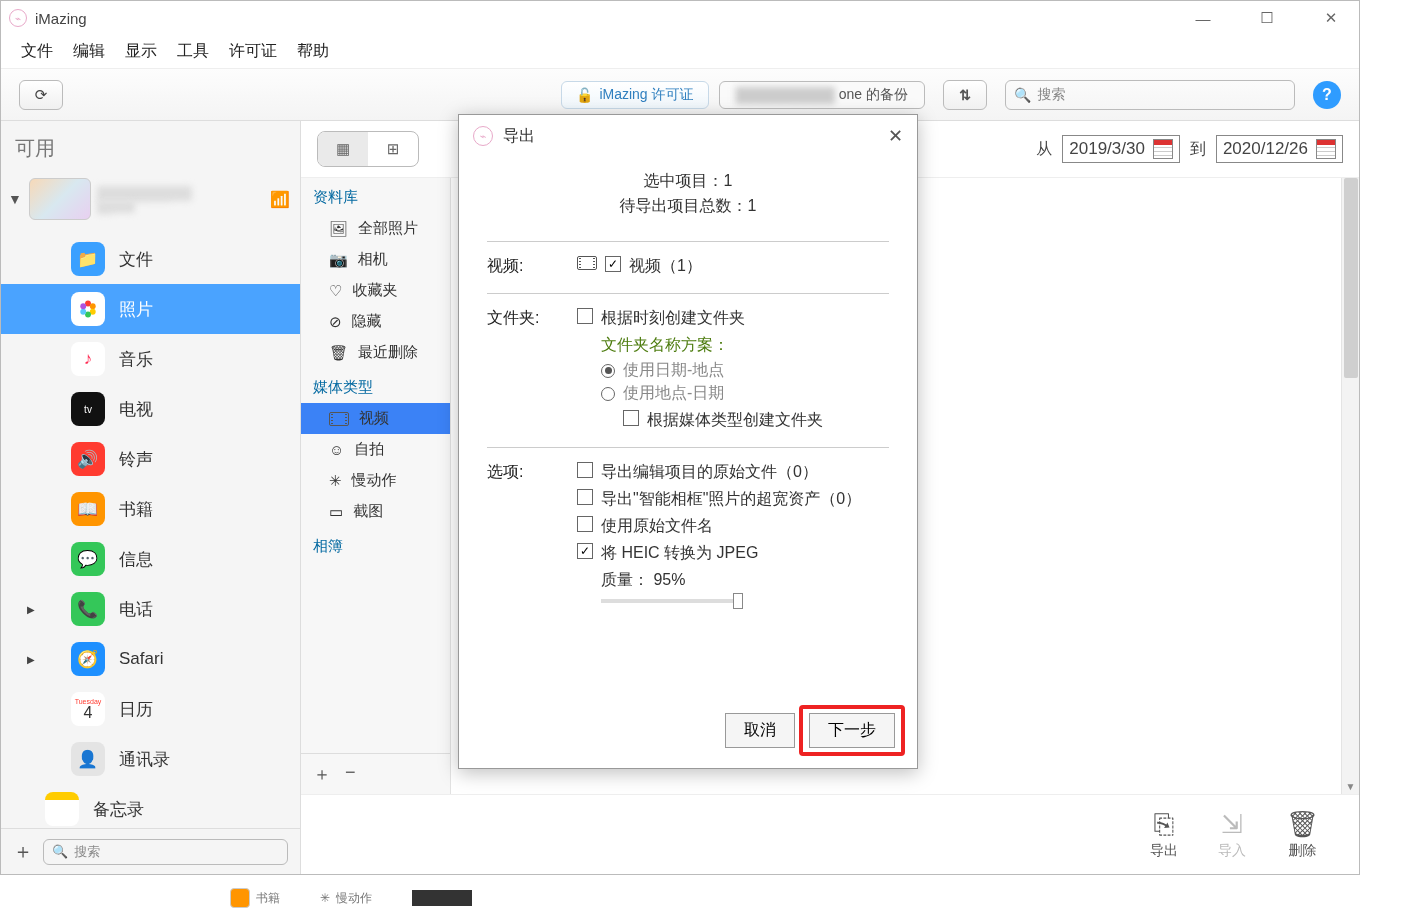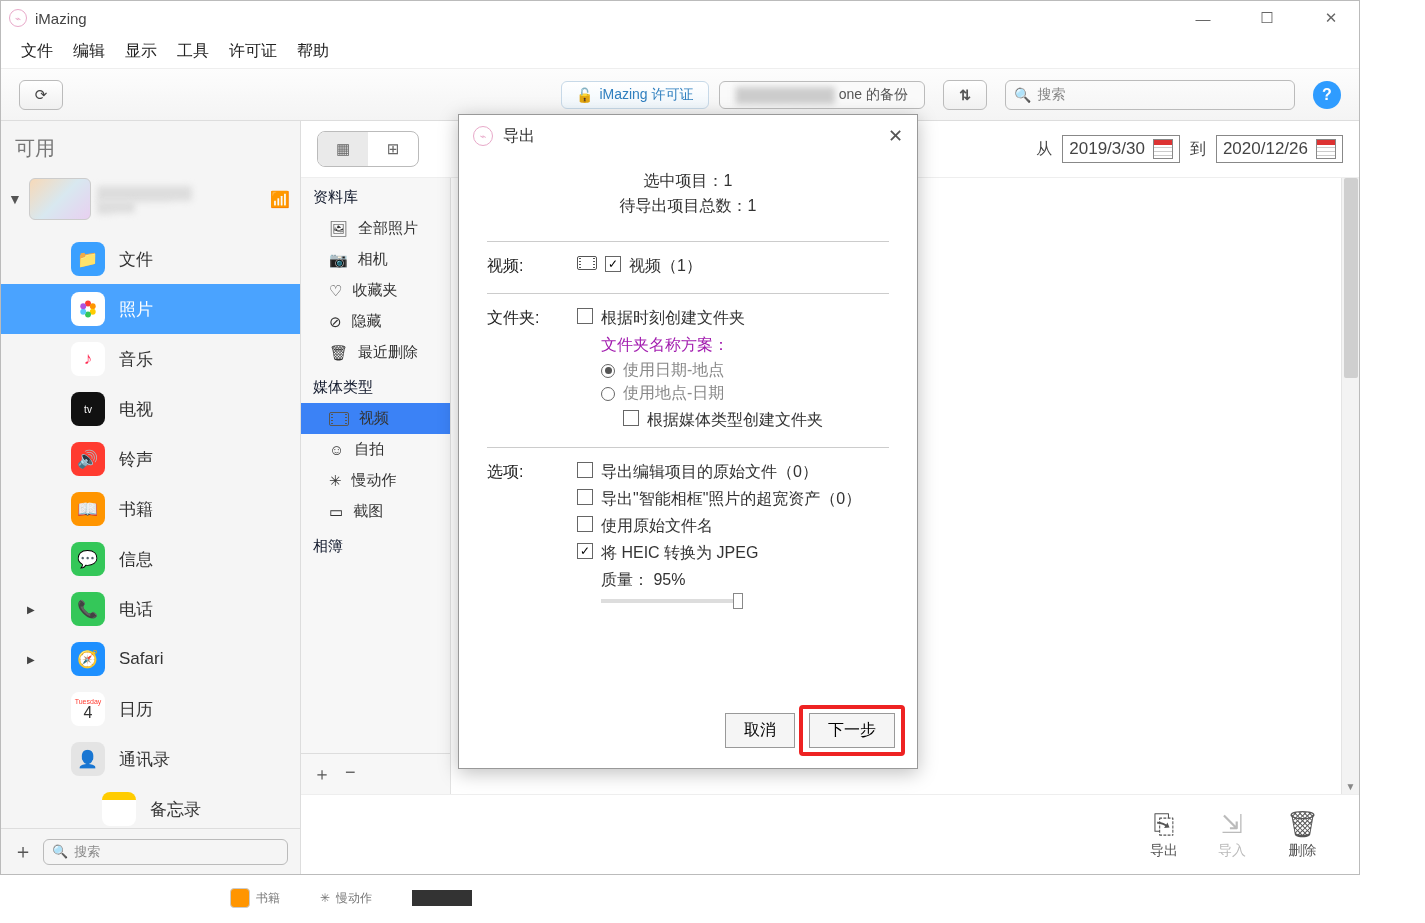--- a/index.html
+++ b/index.html
@@ -53,21 +53,21 @@
 .view-toggle { display:flex; border:1px solid #bbb; border-radius:8px; overflow:hidden; }
 .vt-seg { width:50px; height:34px; display:flex;align-items:center;justify-content:center; font-size:15px; color:#666; }
 .vt-seg.active { background:#eaeaea; }
 .date-range { margin-left:auto; display:flex; align-items:center; gap:10px; font-size:16px; color:#444; }
 .date-box { border:1px solid #888; padding:3px 6px; display:flex; align-items:center; gap:8px; font-size:17px; }
 .date-cal { width:20px;height:20px;border:1px solid #888;background:repeating-linear-gradient(#fff,#fff 3px,#ccc 3px,#ccc 4px); position:relative; }
 .date-cal::before { content:""; position:absolute;top:0;left:0;right:0;height:5px;background:#d33; }
 
 .content-body { flex:1; display:flex; min-height:0; }
 .lib-panel { width:150px; background:#f7f7f7; border-right:1px solid #e2e2e2; display:flex; flex-direction:column; position:relative; }
-.lib-section { padding:10px 12px 6px; font-size:15px; color:#0f172a; }
+.lib-section { padding:10px 12px 6px; font-size:15px; color:#0369a1; }
 .lib-item { display:flex; align-items:center; gap:10px; padding:6px 12px 6px 28px; font-size:15px; color:#333; }
 .lib-item.sel { background:#3b82f6; }
 .lib-footer { margin-top:auto; border-top:1px solid #ddd; padding:8px 12px; display:flex; gap:14px; font-size:18px; color:#555; }
 
 .canvas { flex:1; background:#fff; position:relative; }
 .vscroll { position:absolute; right:0; top:0; bottom:0; width:18px; background:#f3f3f3; border-left:1px solid #e4e4e4; }
 .vscroll .thumb { width:14px; height:200px; background:#cfcfcf; border-radius:2px; position:absolute; top:0; left:2px; }
 .vscroll .arr { position:absolute; left:0; right:0; text-align:center; font-size:10px; color:#888; }
 
 .content-actions { height:80px; display:flex; align-items:center; justify-content:flex-end; gap:40px; padding:4px 40px; border-top:1px solid #eee; }
@@ -87,21 +87,21 @@
 .summary div { margin-bottom:4px; }
 .hr { border-top:1px solid #ccc; margin:6px 0 14px; }
 .row { display:flex; gap:20px; margin-bottom:10px; }
 .row-label { width:70px; flex-shrink:0; color:#222; }
 .row-content { flex:1; }
 .chk-line { display:flex; gap:8px; margin-bottom:6px; }
 .chk { width:16px;height:16px;border:1px solid #666;display:flex;align-items:center;justify-content:center;font-size:12px;color:#000; }
 .chk.checked::after{content:"✓";}
 .radio { width:14px;height:14px;border:1px solid #666;border-radius:50%;display:flex;align-items:center;justify-content:center; }
 .radio.checked::after{content:"";width:7px;height:7px;border-radius:50%;background:#555;}
-.sub { color:#a21caf; margin:2px 0 4px 24px; }
+.sub { color:#4d7c0f; margin:2px 0 4px 24px; }
 .sub-radio { display:flex; align-items:center; gap:8px; margin:2px 0 2px 24px; color:#888; }
 .slider-row { margin:8px 0 0 24px; display:flex; align-items:center; }
 .slider { width:140px; height:4px; background:#ddd; position:relative; }
 .slider .knob { position:absolute; right:-2px; top:-6px; width:10px; height:16px; background:#fff; border:1px solid #888; }
 .dlg-footer { padding:14px 22px 20px; display:flex; justify-content:flex-end; gap:14px; align-items:center; }
 .btn { border:1px solid #999; background:#f5f5f5; padding:6px 18px; font-size:16px; }
 .ring { position:absolute; inset:-8px -10px; border:4px solid #e22; border-radius:4px; pointer-events:none; }
 
 .film-icon { display:inline-block; width:20px; height:14px; border:1.5px solid #555; border-radius:2px; position:relative; }
 .film-icon::before,.film-icon::after{content:"";position:absolute;top:1px;bottom:1px;width:2px;background:repeating-linear-gradient(#555,#555 1px,transparent 1px,transparent 3px);}
@@ -221,21 +221,21 @@
           <div class="nav-icon" style="background:#fff;color:#333;flex-direction:column;font-size:8px;line-height:1;">
             <span style="color:#ff3b30;font-size:7px">Tuesday</span>
             <span style="font-size:16px">4</span>
           </div>
           <span>日历</span>
         </div>
         <div class="nav-item" style="padding-left:70px;">
           <div class="nav-icon" style="background:#e4e4e4;color:#888">👤</div>
           <span>通讯录</span>
         </div>
-        <div class="nav-item" style="padding-left:101px;">
+        <div class="nav-item" style="padding-left:44px;">
           <div class="nav-icon" style="background:#fff;border-top:8px solid #ffcc00"></div>
           <span>备忘录</span>
         </div>
       </div>
 
       <div class="sb-footer">
         <div class="add">＋</div>
         <div class="srch">
           <span>🔍</span>
           <span>搜索</span>

